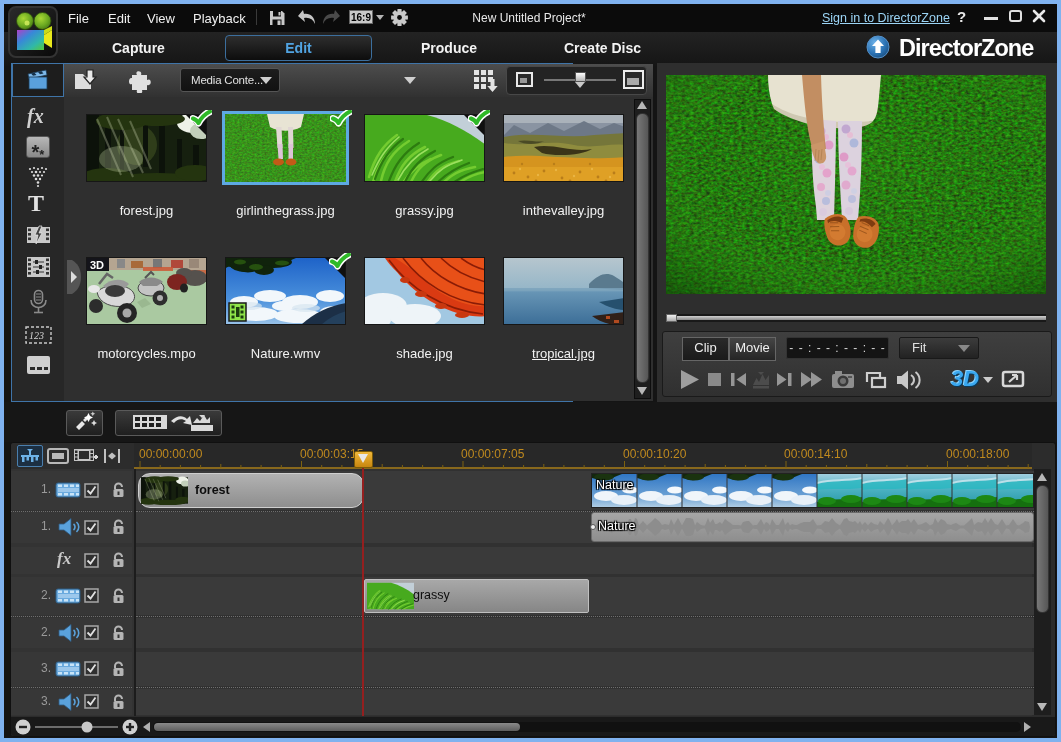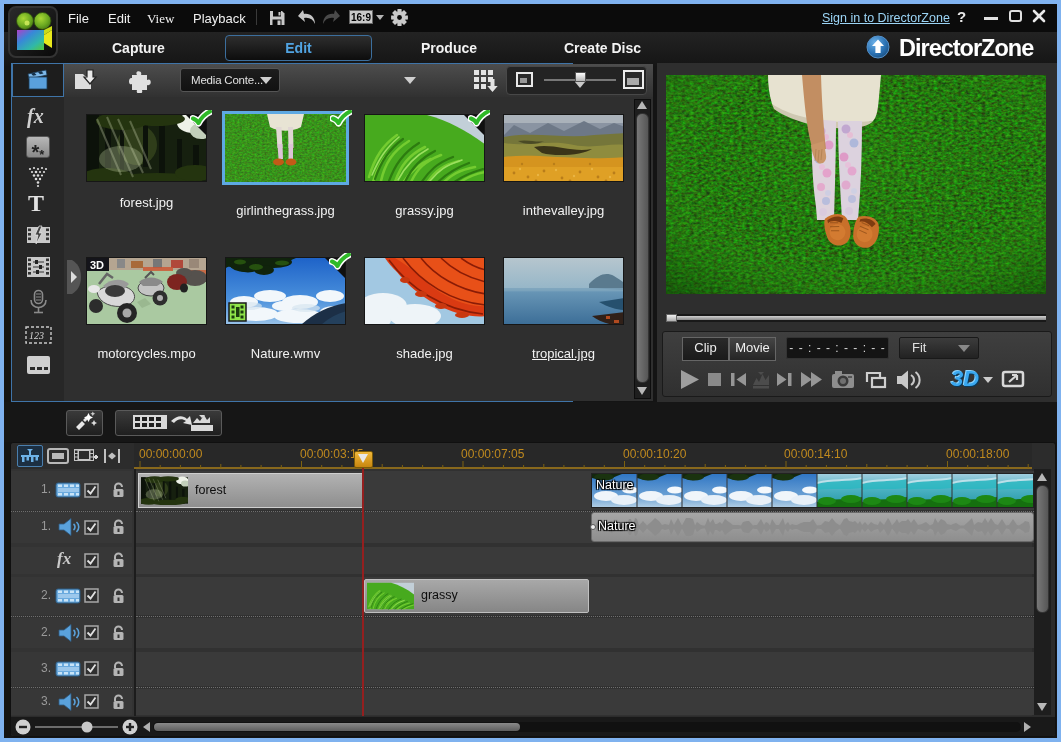--- a/index.html
+++ b/index.html
@@ -66,21 +66,21 @@
     <filter id="grassnoi" x="0" y="0" width="100%" height="100%" color-interpolation-filters="sRGB">
       <feTurbulence type="fractalNoise" baseFrequency="0.4 0.6" numOctaves="3" seed="7"></feTurbulence>
       <feColorMatrix type="matrix" values="0.45 0 0 0 0  0 1.05 0 0 0.02  0 0 0.2 0 0  0 0 0 0 0.75"></feColorMatrix>
     </filter>
   </defs>
 </svg>
 <div id="win">
   <div id="titlebar">
     <div class="menu" style="left:64px;">File</div>
     <div class="menu" style="left:104px;">Edit</div>
-    <div class="menu" style="left:143px;font-family:Liberation Serif, serif;">View</div>
+    <div class="menu" style="left:143px;">View</div>
     <div class="menu" style="left:189px;">Playback</div>
     <div class="abs" style="left:252px;top:5px;width:1px;height:16px;background:#3a3a3a;"></div>
     <svg class="abs" style="left:264px;top:5px;" width="18" height="18" viewBox="0 0 18 18">
       <path d="M2 2 h12 l2.5 2.5 v11.5 h-14.5 z" fill="#c9c9c9"></path>
       <rect x="5" y="2" width="8" height="5.5" fill="#0b0b0b"></rect>
       <rect x="10.5" y="3" width="2" height="3.5" fill="#c9c9c9"></rect>
       <rect x="4.5" y="10.5" width="9" height="5.5" fill="#0b0b0b"></rect>
       <rect x="9.5" y="11.5" width="3" height="4.5" fill="#c9c9c9"></rect>
     </svg>
     <svg class="abs" style="left:291px;top:4px;" width="22" height="18" viewBox="0 0 22 18">
@@ -89,20 +89,21 @@
     <svg class="abs" style="left:317px;top:4px;" width="22" height="18" viewBox="0 0 22 18">
       <path d="M19 8 L14 2 L13 6 C7 5 2 9 2 16 C4 11 8 9 13 10 L12 14 Z" fill="#4a4a4a"></path>
     </svg>
     <div class="abs" style="left:345px;top:6px;width:24px;height:14px;background:#c9c9c9;border:1px solid #666;color:#000;font-size:10px;font-weight:bold;text-align:center;line-height:13px;">16:9</div>
     <div class="abs" style="left:372px;top:11px;width:0;height:0;border-left:4px solid transparent;border-right:4px solid transparent;border-top:5px solid #b5b5b5;"></div>
     <svg class="abs" style="left:386px;top:4px;" width="19" height="19" viewBox="0 0 19 19">
       <circle cx="9.5" cy="9.5" r="5.8" fill="#c9c9c9"></circle>
       <path d="M14.2 7.2 L17.9 7.5 L17.9 11.5 L14.2 11.8 Z M14.4 11.2 L16.9 14.0 L14.0 16.9 L11.2 14.4 Z M11.8 14.2 L11.5 17.9 L7.5 17.9 L7.2 14.2 Z M7.8 14.4 L5.0 16.9 L2.1 14.0 L4.6 11.2 Z M4.8 11.8 L1.1 11.5 L1.1 7.5 L4.8 7.2 Z M4.6 7.8 L2.1 5.0 L5.0 2.1 L7.8 4.6 Z M7.2 4.8 L7.5 1.1 L11.5 1.1 L11.8 4.8 Z M11.2 4.6 L14.0 2.1 L16.9 5.0 L14.4 7.8 Z" fill="#c9c9c9"></path>
       <circle cx="9.5" cy="9.5" r="2.4" fill="#0b0b0b"></circle>
     </svg>
+    <div id="apptitle">New Untitled Project*</div>
     <div id="signin">Sign in to DirectorZone</div>
     <div class="winbtn" style="left:953px;top:4px;font-size:15px;font-weight:bold;">?</div>
     <div class="abs" style="left:980px;top:13px;width:14px;height:3px;background:#e0e0e0;"></div>
     <div class="abs" style="left:1005px;top:6px;width:13px;height:12px;border:2px solid #e0e0e0;border-radius:3px;"></div>
     <svg class="abs" style="left:1028px;top:5px;" width="14" height="14" viewBox="0 0 14 14">
         <g stroke="#e8e8e8" stroke-width="2.6" stroke-linecap="round">
           <line x1="2" y1="2" x2="12" y2="12"></line>
           <line x1="12" y1="2" x2="2" y2="12"></line>
         </g>
       </svg>
@@ -307,21 +308,21 @@
                 <line x1="43" y1="6" x2="64" y2="54"></line>
               </g>
           <ellipse cx="34" cy="44" rx="22" ry="13" fill="#c8d4a8" opacity="0.3"></ellipse>
             </g>
         </svg>
         <div class="corner"></div>
       </div>
       <svg class="check" style="left:126px;top:13px;">
           <use href="#chk"></use>
         </svg>
-      <div class="thumbname" style="left:13px;top:98px;">forest.jpg</div>
+      <div class="thumbname" style="left:13px;top:106px;">forest.jpg</div>
 
       <div class="thumbwrap" style="left:158px;top:14px;border:3px solid #5ea9e2;width:127px;height:74px;">
         <svg width="121" height="68" viewBox="0 0 121 68">
           <rect width="121" height="68" fill="#39961d"></rect>
           <rect width="121" height="68" filter="url(#grassnoi)" opacity="0.55"></rect>
           <path d="M42 0 L79 0 L76 13 C67 18 54 18 45 13 Z" fill="#e8e4d4"></path>
           <path d="M51 13 l5.5 0 l1 21 l-5 0 z" fill="#e2d8d4"></path>
           <path d="M63 13 l5 0 l0.5 21 l-5 0 z" fill="#e0d6d4"></path>
           <path d="M52.5 30 l5 0 l0.5 15 l-4.5 0 z M63.5 30 l4.5 0 l0 15 l-4.5 0 z" fill="#dcc4d8"></path>
           <ellipse cx="53.5" cy="48" rx="5.5" ry="3.5" fill="#c35a17"></ellipse>
@@ -992,21 +993,21 @@
       <div class="abs" style="left:0;top:43px;width:898px;height:31px;background:#3a3a3a;"></div>
       <div class="abs" style="left:0;top:78px;width:898px;height:27px;background:#3a3a3a;"></div>
       <div class="abs" style="left:0;top:108px;width:898px;height:38px;background:#3a3a3a;"></div>
       <div class="abs" style="left:0;top:149px;width:898px;height:30px;background:#3a3a3a;"></div>
       <div class="abs" style="left:0;top:183px;width:898px;height:34px;background:#3a3a3a;"></div>
       <div class="abs" style="left:0;top:220px;width:898px;height:26px;background:#3a3a3a;"></div>
       <div class="abs" style="left:0;top:42px;width:898px;height:0;border-top:1px dotted #6e6e6e;"></div>
       <div class="abs" style="left:0;top:147px;width:898px;height:0;border-top:1px dotted #6e6e6e;"></div>
       <div class="abs" style="left:0;top:218px;width:898px;height:0;border-top:1px dotted #6e6e6e;"></div>
 
-      <div class="abs" style="left:2px;top:4px;width:226px;height:35px;background:linear-gradient(#b2b2b2,#8e8e8e);border:1px solid #cfcfcf;border-radius:0;">
+      <div class="abs" style="left:2px;top:4px;width:226px;height:35px;background:linear-gradient(#b2b2b2,#8e8e8e);border:1px solid #cfcfcf;border-radius:12px;font-weight:bold;">
         <svg class="abs" style="left:2px;top:2px;" width="47" height="29" viewBox="0 0 121 68">
             <use href="#foresttn"></use>
           </svg>
         <div class="abs" style="left:56px;top:9px;font-size:12.5px;color:#0d0d0d;">forest</div>
       </div>
 
       <div class="abs" style="left:455px;top:4px;width:443px;height:35px;background:#555;border:1px solid #222;overflow:hidden;">
         <svg class="abs" style="left:0;top:0;" width="443" height="33" viewBox="0 0 443 33" preserveAspectRatio="none">
           <defs>
             <linearGradient id="skyfr" x1="0" y1="0" x2="0" y2="1">
@@ -1066,21 +1067,21 @@
           <path d="M4 14 L4 9.0 L6 12.0 L10 12.0 L14 12.0 L17 12.5 L19 8.0 L21 9.0 L24 11.0 L27 12.0 L30 12.5 L34 12.5 L37 6.0 L39 6.0 L41 12.5 L43 5.0 L45 6.0 L47 12.5 L51 8.0 L55 12.5 L59 9.0 L63 5.0 L67 8.0 L70 12.0 L73 11.0 L77 12.0 L79 6.0 L82 12.0 L86 5.0 L90 12.5 L94 5.0 L98 5.0 L101 6.0 L103 12.5 L105 9.0 L109 12.0 L111 12.5 L113 12.5 L116 5.0 L118 10.0 L121 6.0 L123 11.0 L125 11.0 L128 9.0 L130 11.0 L133 6.0 L137 9.0 L141 12.0 L144 12.0 L146 12.0 L149 12.5 L151 9.0 L155 8.0 L157 8.0 L161 12.5 L163 12.0 L165 12.0 L169 6.0 L172 12.0 L174 9.0 L176 10.0 L178 12.5 L180 6.0 L184 12.0 L187 12.0 L191 5.0 L193 12.0 L196 9.0 L198 12.5 L200 11.0 L203 12.0 L205 12.0 L209 10.0 L212 9.0 L215 9.0 L218 9.0 L221 6.0 L225 12.5 L229 12.0 L233 8.0 L237 9.0 L240 5.0 L244 10.0 L248 12.5 L252 6.0 L255 5.0 L257 8.0 L261 9.0 L263 8.0 L266 11.0 L268 8.0 L270 12.0 L273 9.0 L276 12.5 L279 9.0 L282 11.0 L286 12.0 L288 8.0 L292 12.0 L296 5.0 L298 8.0 L300 12.5 L303 9.0 L305 6.0 L307 10.0 L310 8.0 L314 8.0 L316 6.0 L319 10.0 L322 6.0 L326 12.0 L330 11.0 L334 9.0 L338 12.5 L341 11.0 L343 5.0 L346 10.0 L349 6.0 L353 8.0 L355 11.0 L359 12.0 L361 11.0 L364 10.0 L368 12.5 L372 12.5 L376 9.0 L380 5.0 L382 12.0 L386 9.0 L390 10.0 L393 5.0 L396 10.0 L399 5.0 L403 11.0 L406 12.0 L410 6.0 L414 12.5 L417 12.0 L421 6.0 L425 12.0 L427 12.5 L431 10.0 L433 8.0 L437 9.0 L438 14 L437 19.0 L433 20.0 L431 18.0 L427 15.5 L425 16.0 L421 22.0 L417 16.0 L414 15.5 L410 22.0 L406 16.0 L403 17.0 L399 23.0 L396 18.0 L393 23.0 L390 18.0 L386 19.0 L382 16.0 L380 23.0 L376 19.0 L372 15.5 L368 15.5 L364 18.0 L361 17.0 L359 16.0 L355 17.0 L353 20.0 L349 22.0 L346 18.0 L343 23.0 L341 17.0 L338 15.5 L334 19.0 L330 17.0 L326 16.0 L322 22.0 L319 18.0 L316 22.0 L314 20.0 L310 20.0 L307 18.0 L305 22.0 L303 19.0 L300 15.5 L298 20.0 L296 23.0 L292 16.0 L288 20.0 L286 16.0 L282 17.0 L279 19.0 L276 15.5 L273 19.0 L270 16.0 L268 20.0 L266 17.0 L263 20.0 L261 19.0 L257 20.0 L255 23.0 L252 22.0 L248 15.5 L244 18.0 L240 23.0 L237 19.0 L233 20.0 L229 16.0 L225 15.5 L221 22.0 L218 19.0 L215 19.0 L212 19.0 L209 18.0 L205 16.0 L203 16.0 L200 17.0 L198 15.5 L196 19.0 L193 16.0 L191 23.0 L187 16.0 L184 16.0 L180 22.0 L178 15.5 L176 18.0 L174 19.0 L172 16.0 L169 22.0 L165 16.0 L163 16.0 L161 15.5 L157 20.0 L155 20.0 L151 19.0 L149 15.5 L146 16.0 L144 16.0 L141 16.0 L137 19.0 L133 22.0 L130 17.0 L128 19.0 L125 17.0 L123 17.0 L121 22.0 L118 18.0 L116 23.0 L113 15.5 L111 15.5 L109 16.0 L105 19.0 L103 15.5 L101 22.0 L98 23.0 L94 23.0 L90 15.5 L86 23.0 L82 16.0 L79 22.0 L77 16.0 L73 17.0 L70 16.0 L67 20.0 L63 23.0 L59 19.0 L55 15.5 L51 20.0 L47 15.5 L45 22.0 L43 23.0 L41 15.5 L39 22.0 L37 22.0 L34 15.5 L30 15.5 L27 16.0 L24 17.0 L21 19.0 L19 20.0 L17 15.5 L14 16.0 L10 16.0 L6 16.0 L4 19.0 Z" stroke="none" fill="#8d8d8d"></path>
         </svg>
         <div class="abs" style="left:6px;top:6px;font-size:12.5px;color:#fff;text-shadow:-1px -1px 1px #000,1px -1px 1px #000,-1px 1px 1px #000,1px 1px 1px #000;">Nature</div>
         <div class="abs" style="left:-2px;top:11px;width:6px;height:6px;background:#eee;border:1px solid #555;border-radius:50%;"></div>
       </div>
 
       <div class="abs" style="left:228px;top:110px;width:225px;height:34px;background:linear-gradient(#a8a8a8,#868686);border:1px solid #c0c0c0;border-radius:2px;">
         <svg class="abs" style="left:2px;top:2px;" width="47" height="28" viewBox="0 0 121 68">
             <use href="#grassytn"></use>
           </svg>
-        <div class="abs" style="left:56px;top:8px;font-size:12.5px;color:#0d0d0d;">grassy</div>
+        <div class="abs" style="left:48px;top:8px;font-size:12.5px;color:#0d0d0d;">grassy</div>
       </div>
 
     </div>
 
     <div class="abs" style="left:1023px;top:26px;width:17px;height:246px;background:#1e1e1e;"></div>
     <div class="abs" style="left:1026px;top:30px;width:0;height:0;border-left:5.5px solid transparent;border-right:5.5px solid transparent;border-bottom:8px solid #b8b8b8;"></div>
     <div class="abs" style="left:1025px;top:42px;width:13px;height:128px;background:linear-gradient(90deg,#787878,#565656);border:1px solid #333;border-radius:6px;"></div>
     <div class="abs" style="left:1026px;top:260px;width:0;height:0;border-left:5.5px solid transparent;border-right:5.5px solid transparent;border-top:8px solid #b8b8b8;"></div>
 
     <div class="abs" style="left:0px;top:274px;width:1044px;height:19px;background:#191919;border-radius:0 0 3px 3px;"></div>

